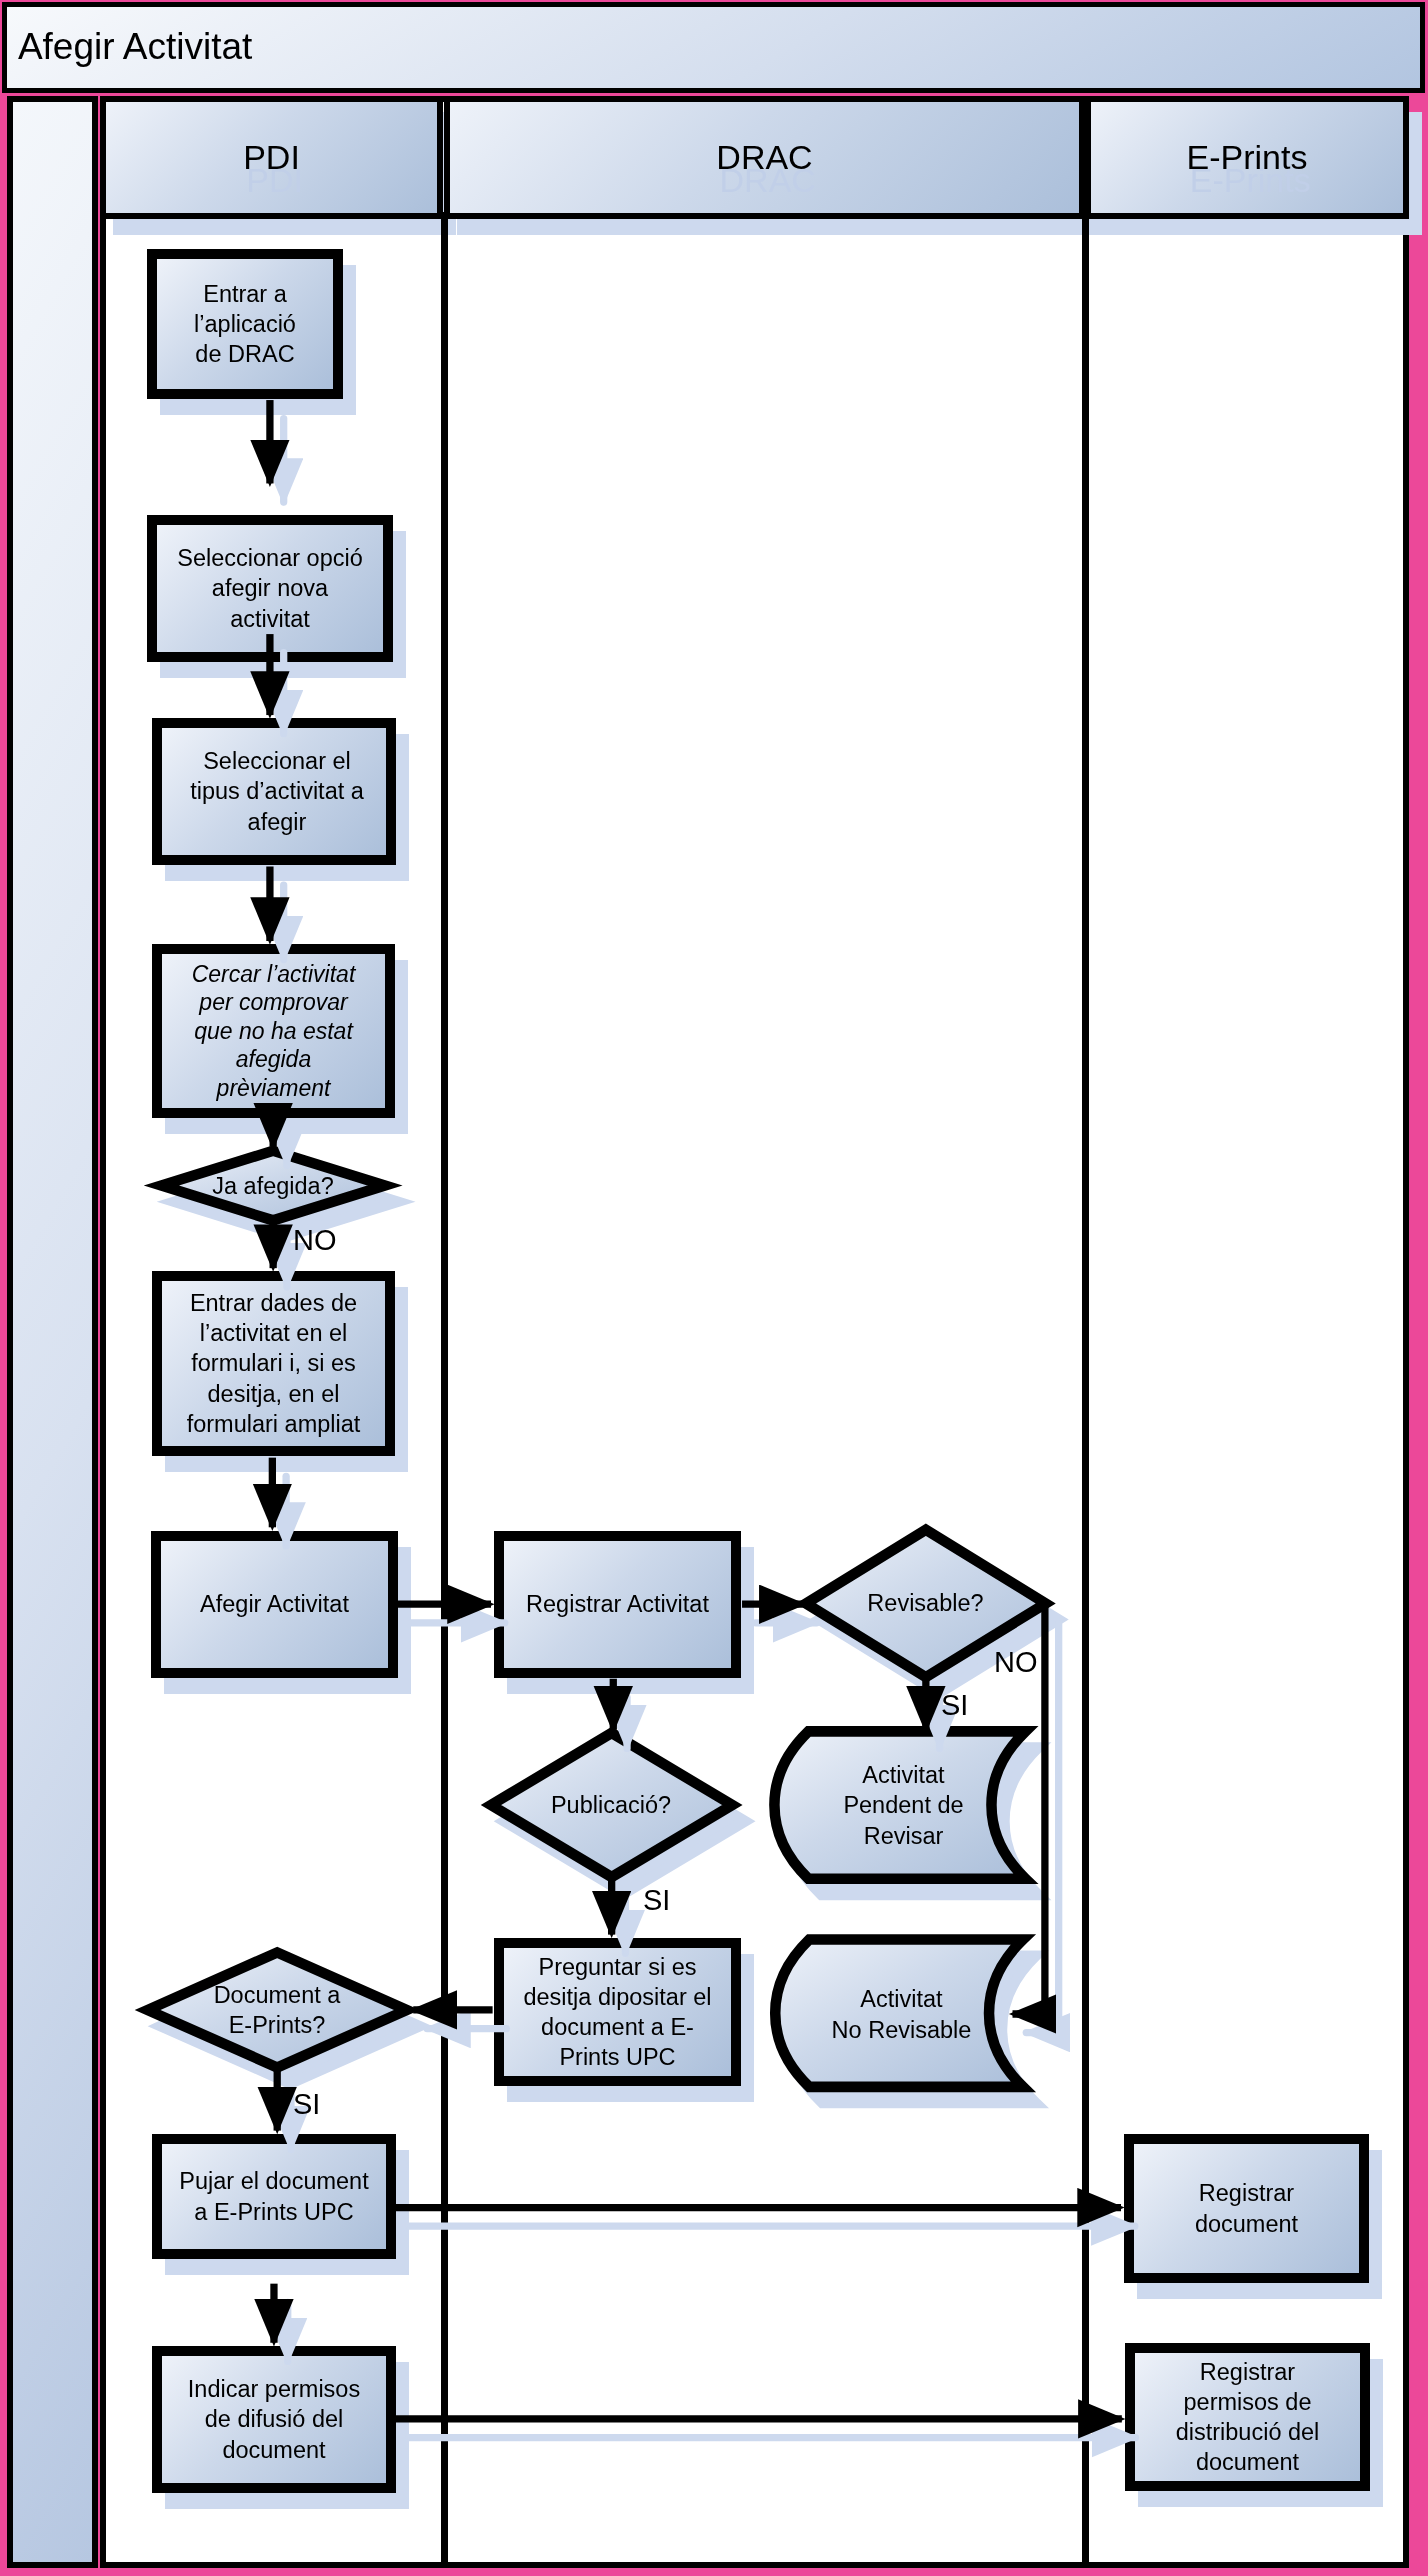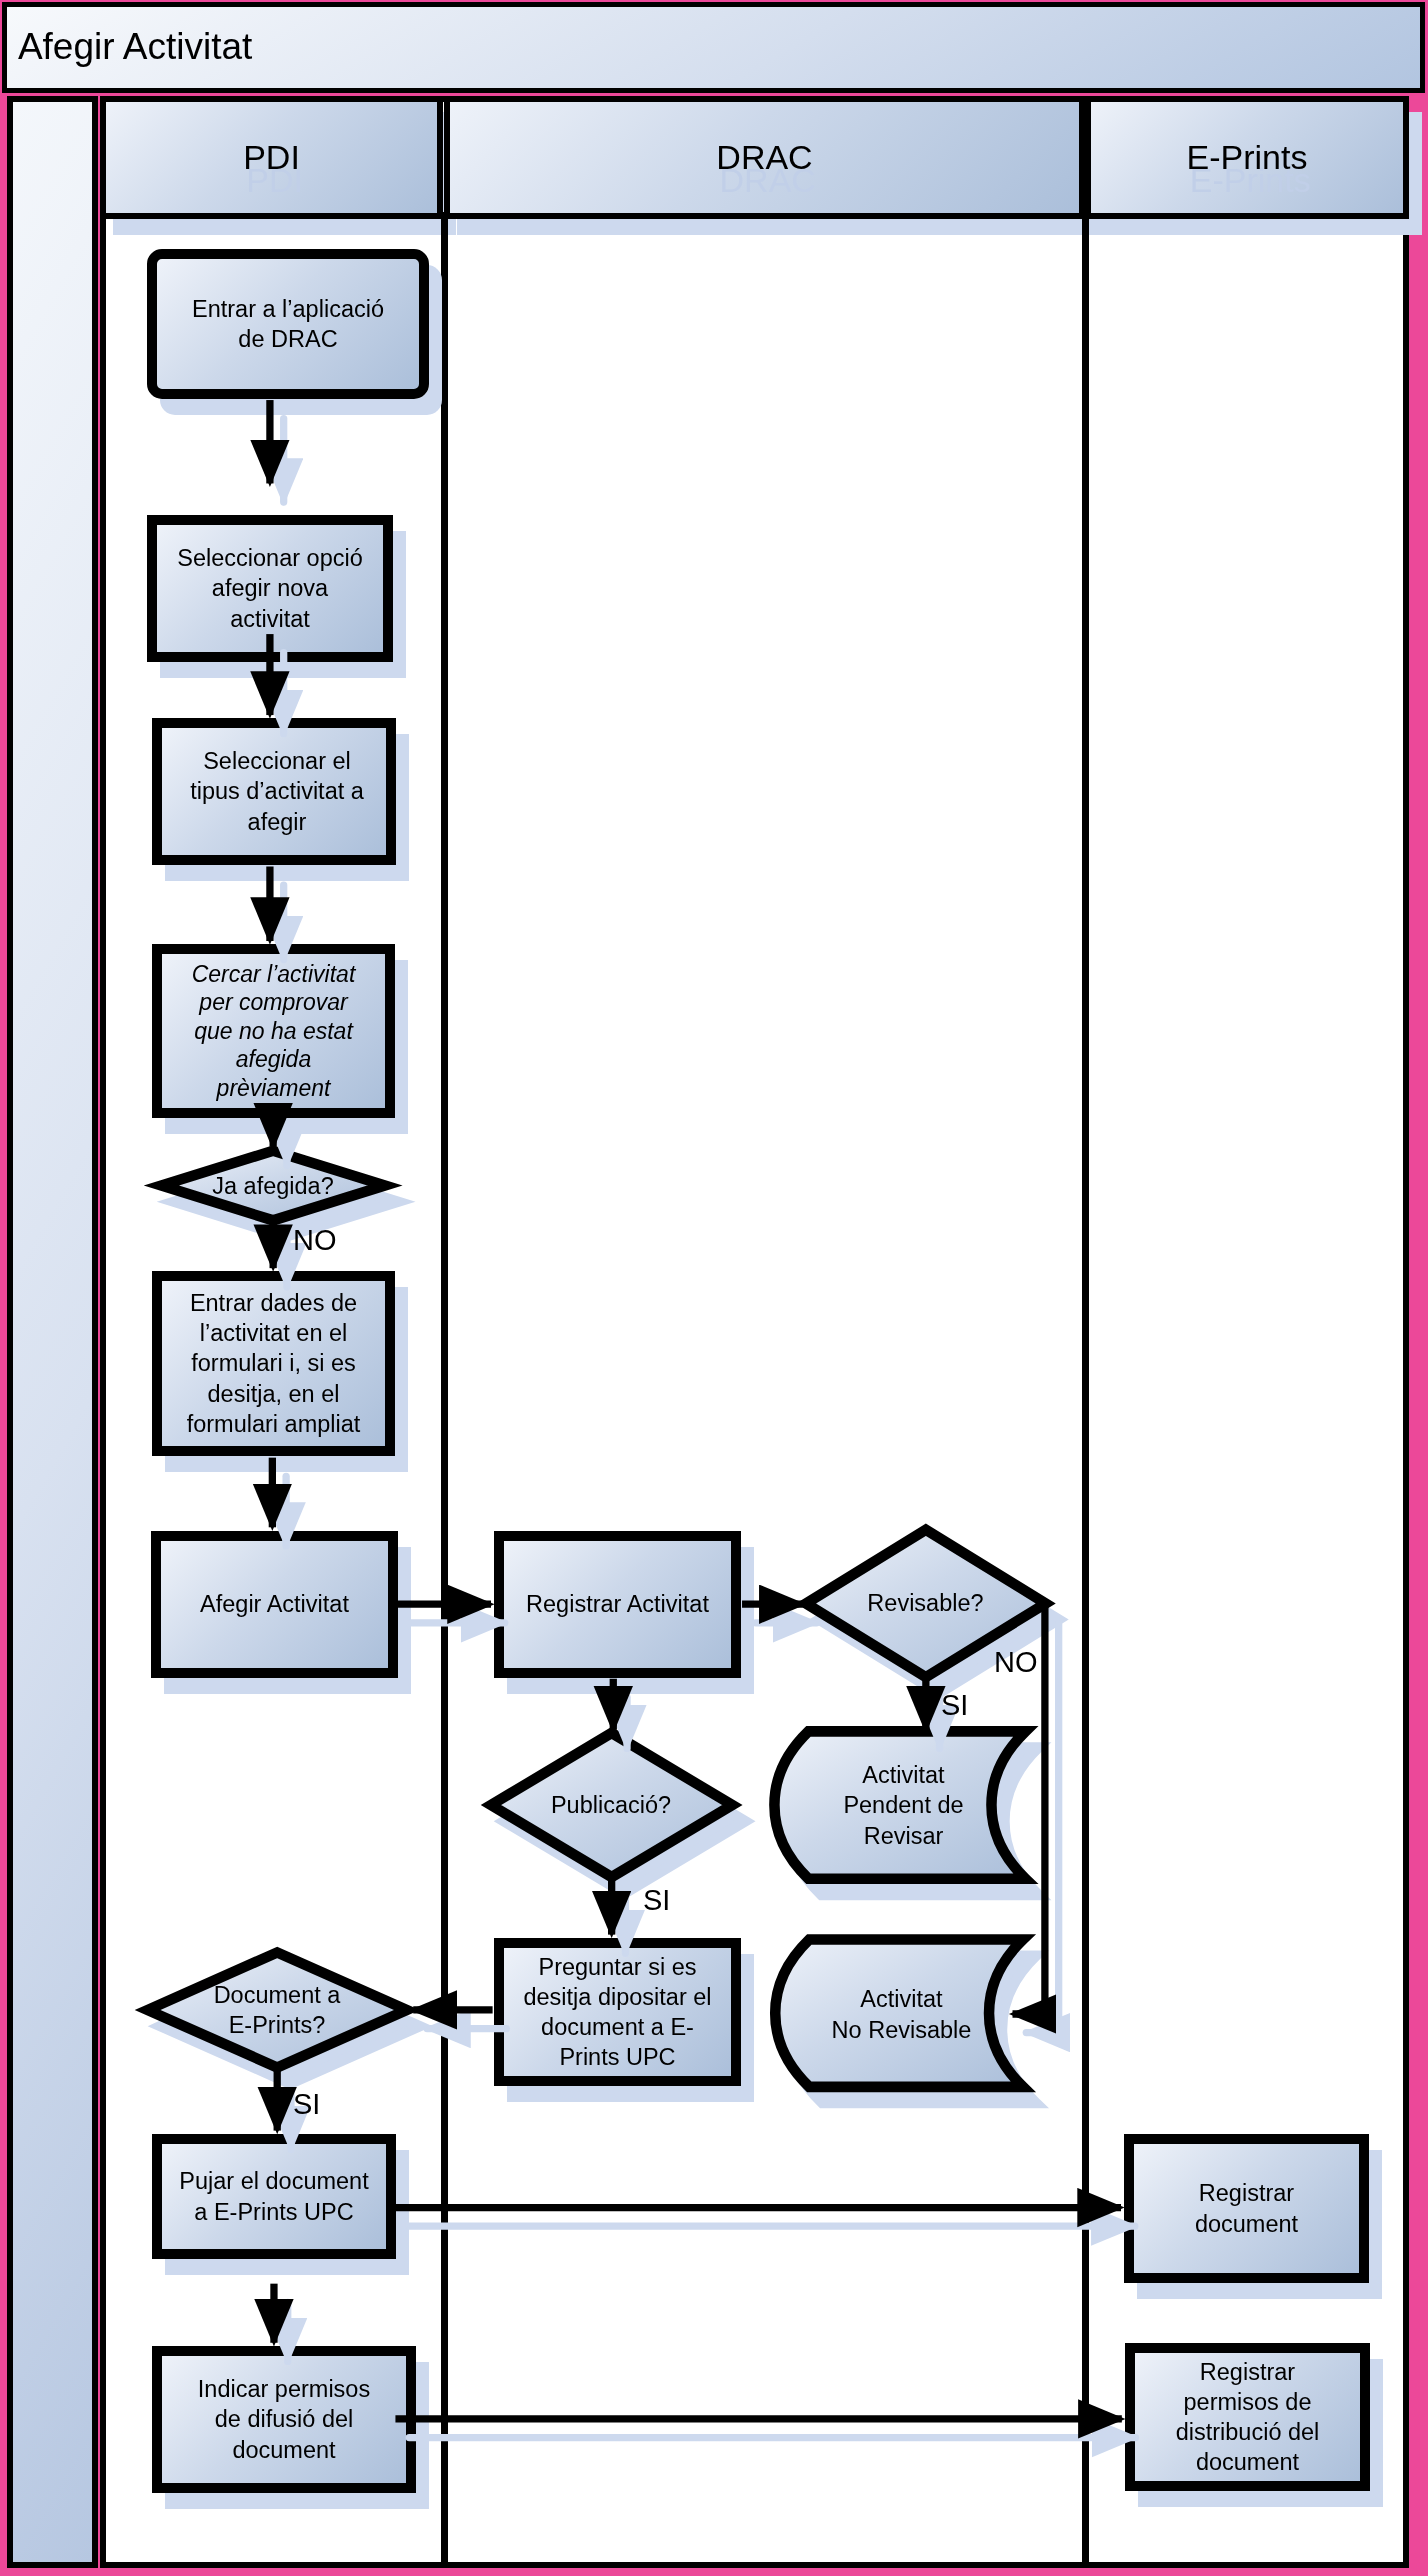--- a/index.html
+++ b/index.html
@@ -50,42 +50,42 @@
   <div class="abs lanehead" style="left:444px;width:641px;">
     <span class="hl">DRAC</span>
   </div>
   <div class="abs lanehead" style="left:1085px;width:324px;">
     <span class="hl">E-Prints</span>
   </div>
 
   <div class="abs vline" style="left:441px;"></div>
   <div class="abs vline" style="left:1082px;"></div>
 
-  <div class="abs node" style="left:147px;top:249px;width:282px;height:150px;border-radius:15px;">Entrar a l’aplicació
+  <div class="abs node" style="left:147px;top:249px;width:196px;height:150px;">Entrar a l’aplicació
 de DRAC</div>
   <div class="abs node" style="left:147px;top:515px;width:246px;height:147px;">Seleccionar opció
 afegir nova
 activitat</div>
   <div class="abs node" style="left:152px;top:718px;width:244px;height:147px;padding-left:6px;">Seleccionar el
 tipus d’activitat a
 afegir</div>
   <div class="abs node" style="left:152px;top:944px;width:243px;height:174px;font-size:23px;line-height:1.24;font-style:italic;">Cercar l’activitat
 per comprovar
 que no ha estat
 afegida
 prèviament</div>
   <div class="abs node" style="left:152px;top:1271px;width:243px;height:185px;">Entrar dades de
 l’activitat en el
 formulari i, si es
 desitja, en el
 formulari ampliat</div>
   <div class="abs node" style="left:151px;top:1531px;width:247px;height:147px;">Afegir Activitat</div>
   <div class="abs node" style="left:152px;top:2134px;width:244px;height:125px;">Pujar el document
 a E-Prints UPC</div>
-  <div class="abs node" style="left:152px;top:2346px;width:264px;height:147px;">Indicar permisos
+  <div class="abs node" style="left:152px;top:2346px;width:244px;height:147px;">Indicar permisos
 de difusió del
 document</div>
 
   <div class="abs node" style="left:494px;top:1531px;width:247px;height:147px;">Registrar Activitat</div>
   <div class="abs node" style="left:494px;top:1938px;width:247px;height:148px;">Preguntar si es
 desitja dipositar el
 document a E-
 Prints UPC</div>
 
   <div class="abs node" style="left:1124px;top:2134px;width:245px;height:149px;">Registrar

